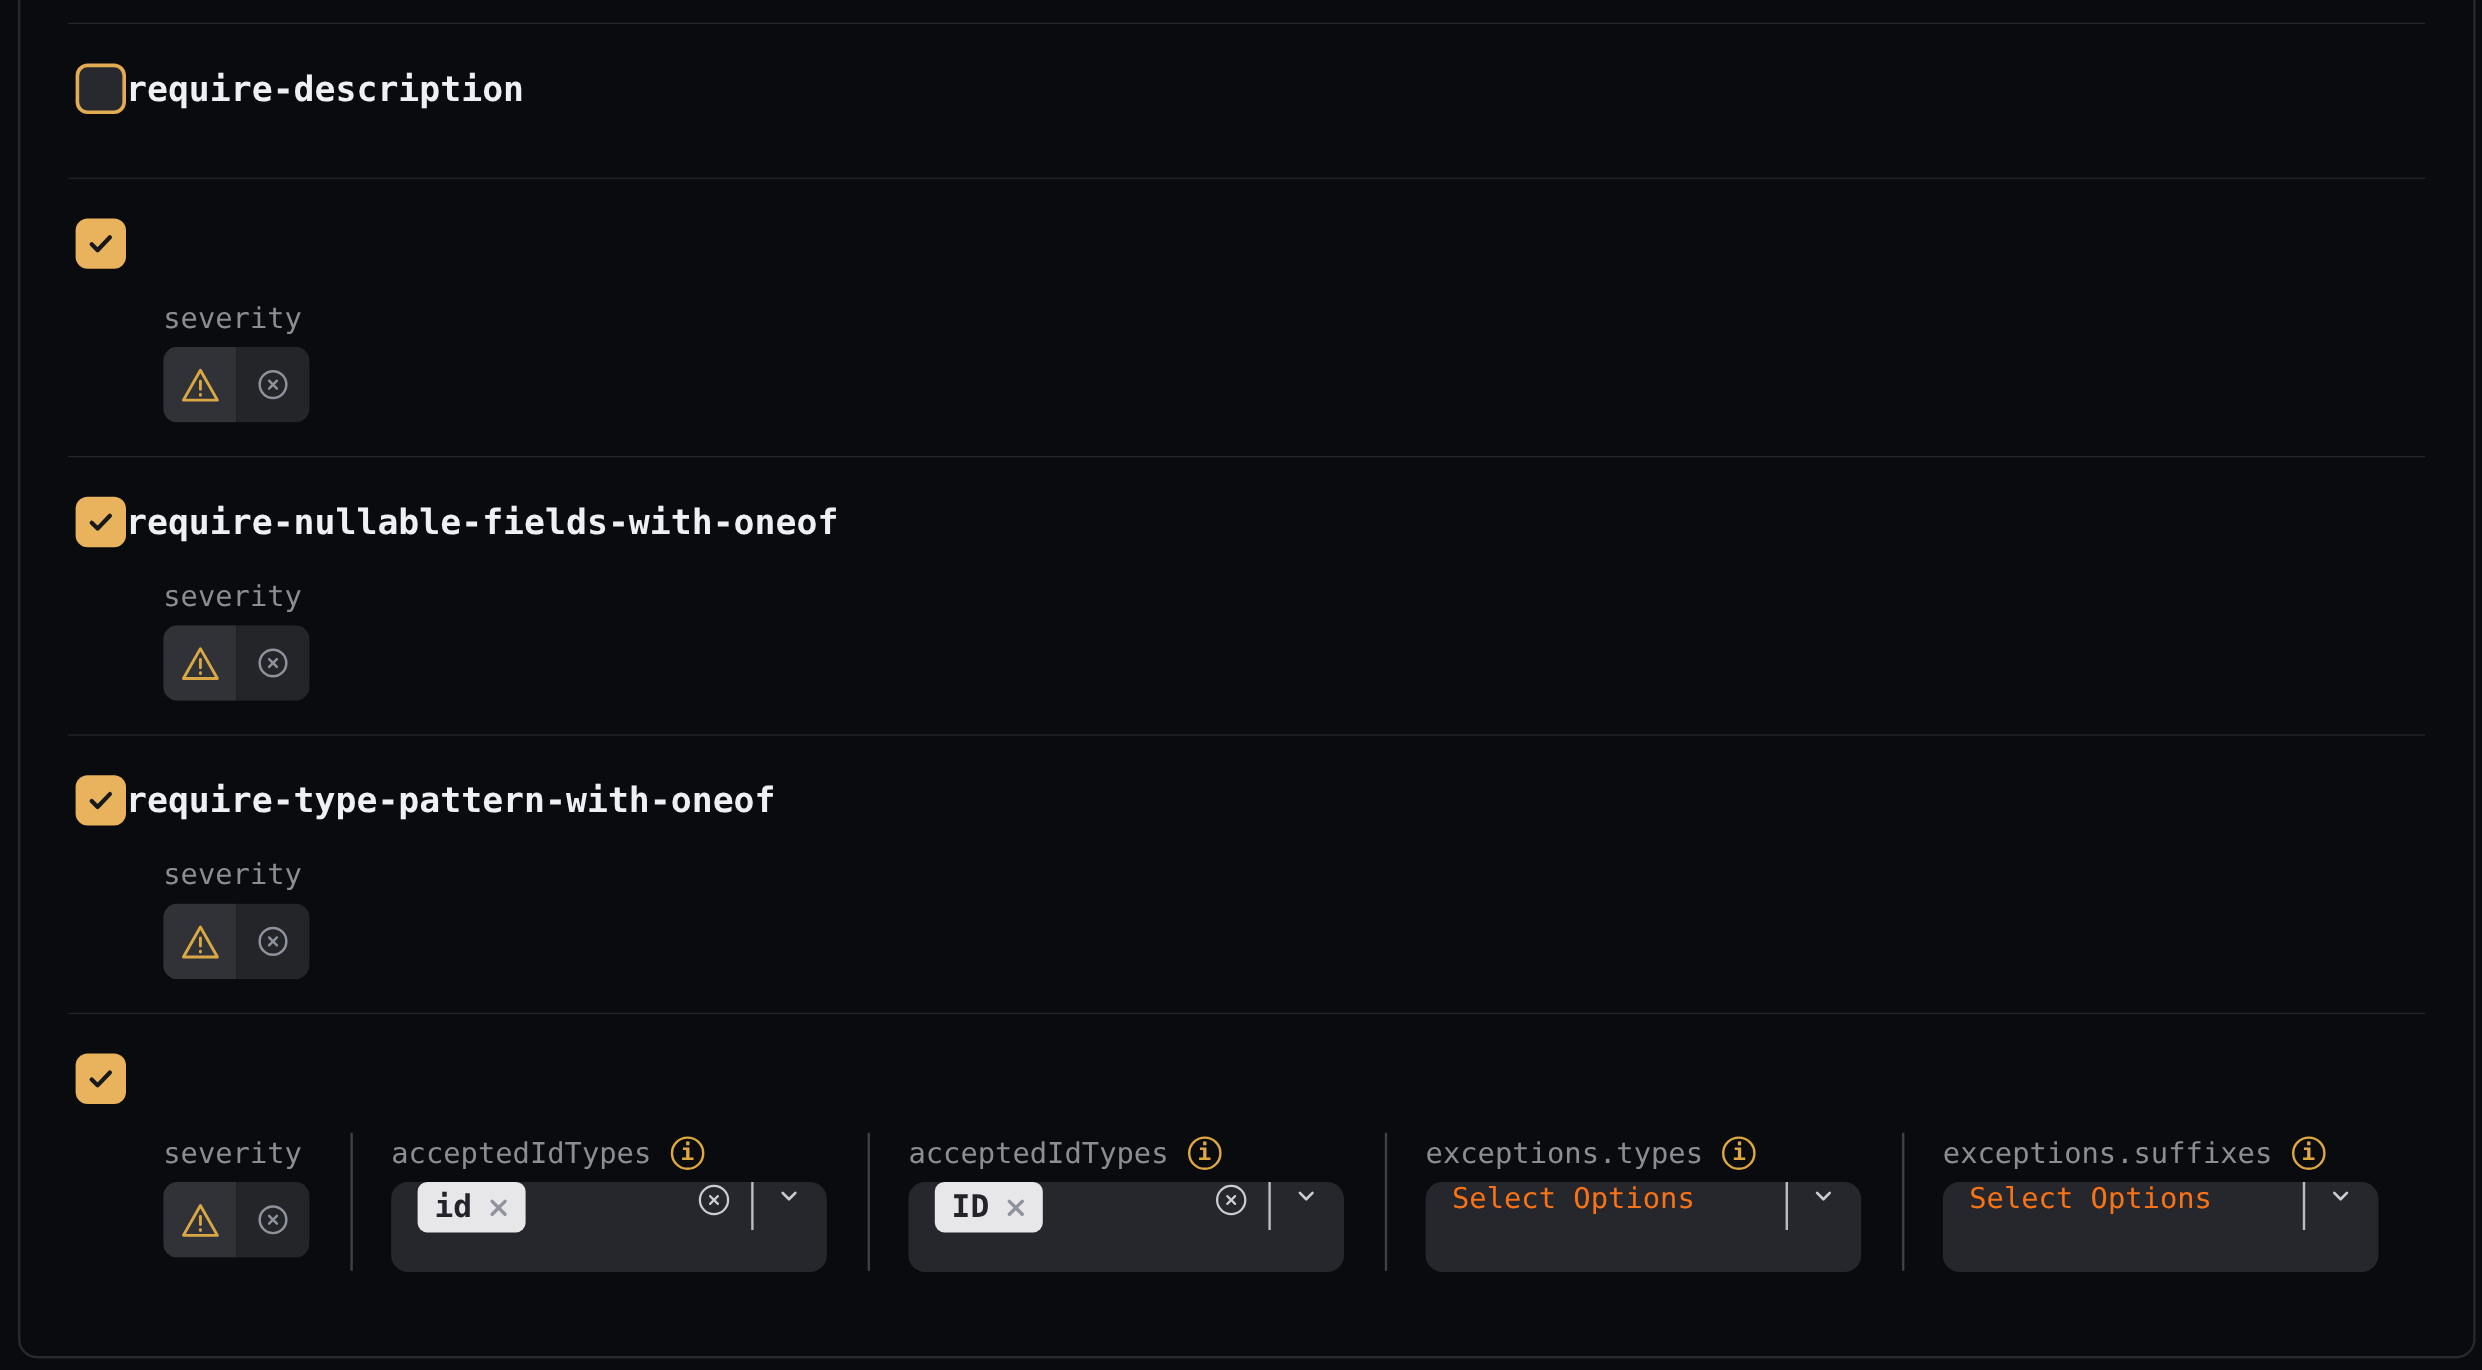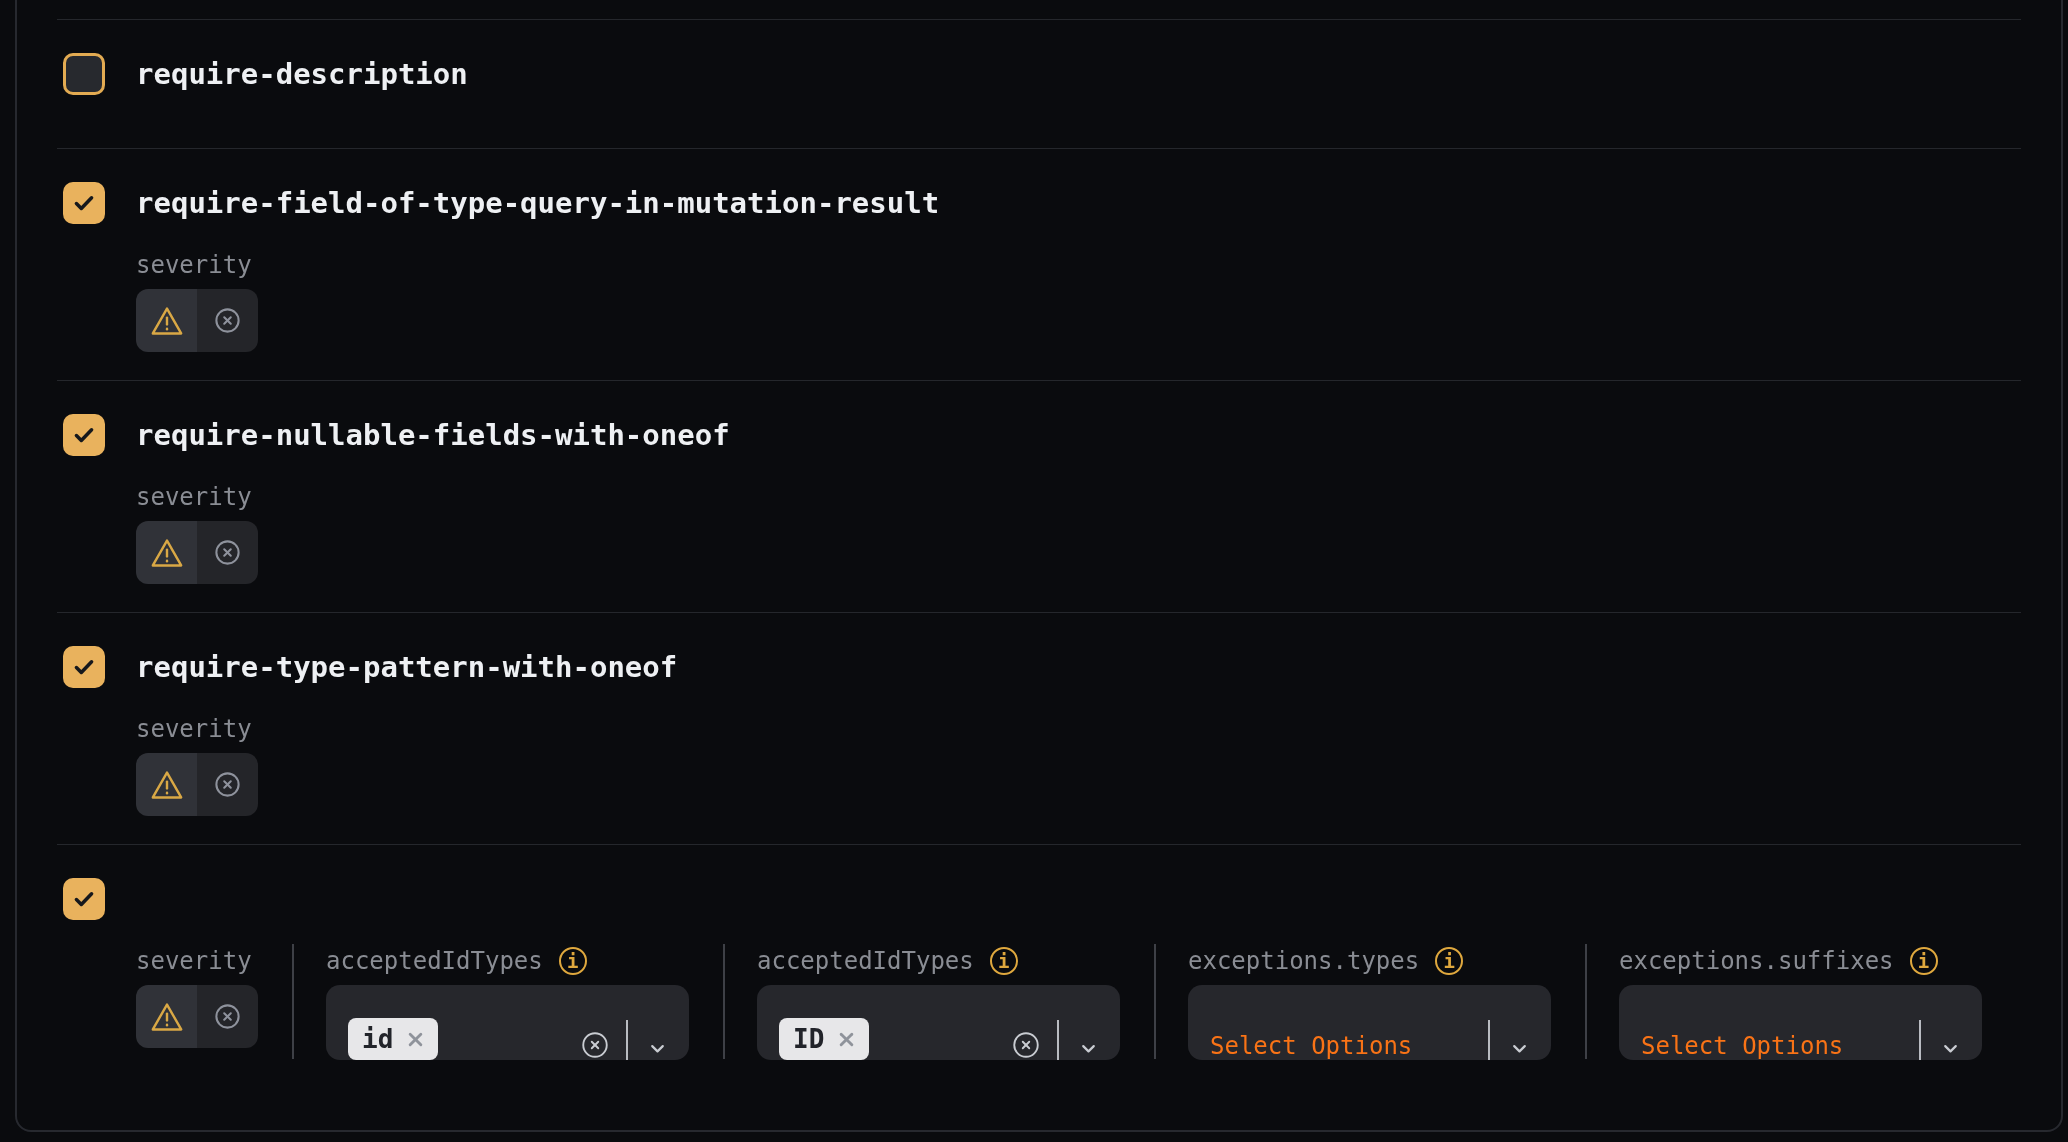--- a/index.html
+++ b/index.html
@@ -30,21 +30,20 @@
   .checkbox {
     width:42px; height:42px;
     border-radius:10px;
     flex:0 0 auto;
     display:flex; align-items:center; justify-content:center;
     cursor:pointer;
   }
   .checkbox.checked   { background:#e9b25d; }
   .checkbox.unchecked { background:#27292e; border:3px solid #e3ab52; }
   .rule-title {
-    margin-left:31px;
     font-size:29px; font-weight:700;
     color:#eef0f3;
     white-space:nowrap;
   }
   .rule-body { margin-left:73px; margin-top:29px; }
   .opt-label {
     font-size:24px; color:#8a8d94;
     height:24px;
     display:flex; align-items:center;
     white-space:nowrap;
@@ -80,21 +79,21 @@
     width:2px; height:115px;
     background:#3e4046;
     margin:-5px 32px 0 34px;
     flex:0 0 auto;
   }
   .field {
     margin-top:12px;
     width:363px; height:75px;
     background:#26272c;
     border-radius:14px;
-    display:flex; align-items:flex-end;
+    display:flex; align-items:flex-start;
     padding:0 20px 0 22px;
     cursor:pointer;
   }
   .tag {
     height:42px;
     background:#e7e7e9;
     border-radius:8px;
     display:flex; align-items:center;
     padding:0 13px 0 14px;
   }
@@ -130,21 +129,20 @@
 
   <section class="rule h-std">
     <div class="rule-head">
       <span class="checkbox checked">
         <span>
           <svg width="28" height="28" viewBox="0 0 24 24" fill="none" stroke="#16181c" stroke-width="3" stroke-linecap="round" stroke-linejoin="round">
               <path d="M5.5 12.5l4.2 4.2L18.5 7.5"></path>
             </svg>
         </span>
       </span>
-      <h3 class="rule-title">require-field-of-type-query-in-mutation-result</h3>
     </div>
     <div class="rule-body">
       <div class="opt-label">severity</div>
       <div class="seg">
         <button class="seg-btn active">
           <span>
             <svg width="34" height="32" viewBox="0 0 24 22" fill="none" stroke="#d9a845" stroke-width="1.7" stroke-linecap="round" stroke-linejoin="round">
                 <path d="M12 2.2 L22 19.8 H2 Z"></path>
                 <line x1="12" y1="8.6" x2="12" y2="13.4"></line>
                 <line x1="12" y1="16.4" x2="12" y2="16.9"></line>

